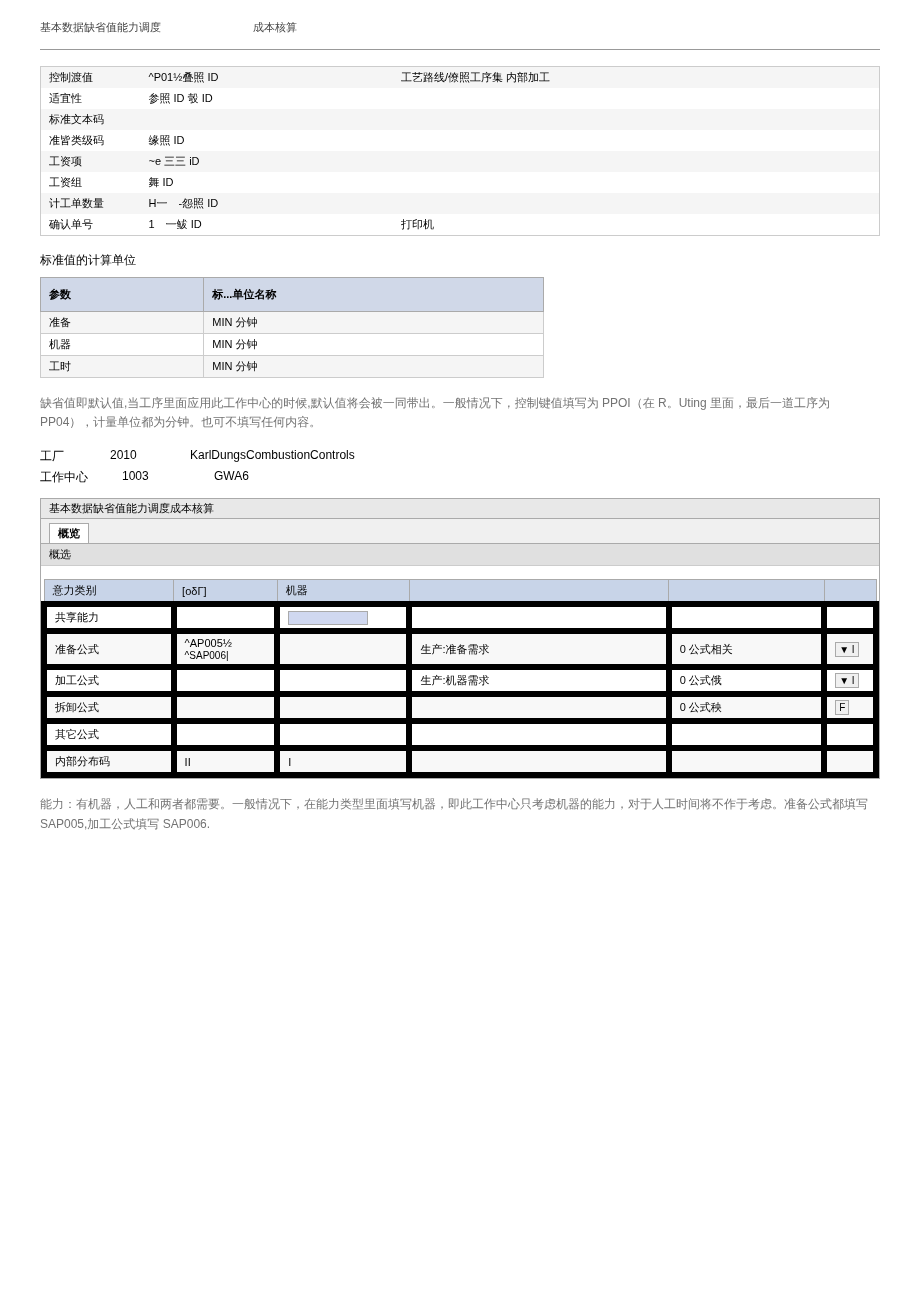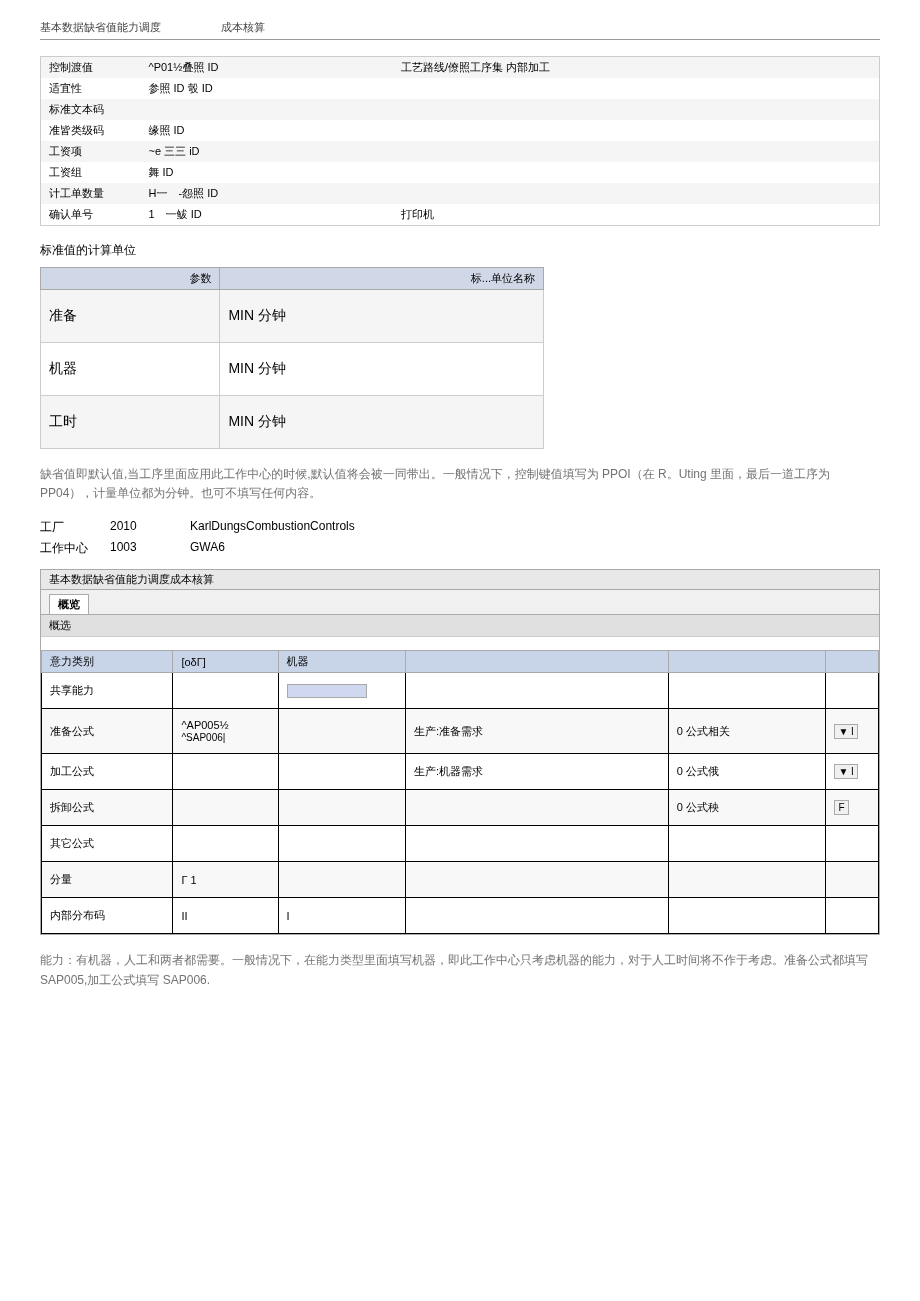--- a/index.html
+++ b/index.html
@@ -7,23 +7,23 @@
       font-family: Arial, sans-serif;
       font-size: 12px;
       background: #fff;
       color: #000;
       width: 920px;
       padding: 20px 40px;
     }
     .top-nav {
       display: flex;
       border-bottom: 1px solid #999;
-      padding-bottom: 4px;
+      padding-bottom: 14px;
       margin-bottom: 16px;
-      gap: 60px;
+      gap: 92px;
       text-align: right;
     }
     .top-nav span {
       font-size: 11px;
       color: #444;
     }
     .section-title {
       font-size: 12px;
       font-weight: normal;
       margin-bottom: 8px;
@@ -57,29 +57,29 @@
     }
     .unit-table {
       width: 60%;
       border-collapse: collapse;
       margin-bottom: 16px;
       border: 1px solid #ccc;
     }
     .unit-table th {
       background: #d0d8e8;
       border: 1px solid #aaa;
-      padding: 3px 8px;
-      font-size: 11px;
-      font-weight: normal;
-      text-align: right;
+      padding: 9px 8px;
+      font-size: 11px;
+      font-weight: bold;
+      text-align: left;
     }
     .unit-table td {
       border: 1px solid #ccc;
-      padding: 17px 8px;
-      font-size: 14px;
+      padding: 3px 8px;
+      font-size: 11px;
     }
     .unit-table tr:nth-child(odd) td {
       background: #f5f5f5;
     }
     .unit-table tr:nth-child(even) td {
       background: #fff;
     }
     .description-text {
       font-size: 12px;
       line-height: 1.6;
@@ -106,22 +106,22 @@
       margin-top: 13px;
     }
     .capacity-table th {
       background: #c8d4e8;
       border: 1px solid #aaa;
       padding: 3px 8px;
       font-weight: normal;
       text-align: left;
     }
     .capacity-table td {
-      border: 1px solid #000000;
-      padding: 10px 8px;
+      border: 6px solid #000000;
+      padding: 3px 8px;
       vertical-align: middle;
     }
     .capacity-table tr:nth-child(even) td {
       background: #f8f8f8;
     }
   </style>
 </head>
 <body>
 
 <div class="top-nav">
@@ -205,21 +205,21 @@
 <div class="description-text">
   <p>缺省值即默认值,当工序里面应用此工作中心的时候,默认值将会被一同带出。一般情况下，控制键值填写为 PPOI（在 R。Uting 里面，最后一道工序为 PP04），计量单位都为分钟。也可不填写任何内容。</p>
 </div>
 
 <div style="margin: 12px 0; font-size: 12px;">
   <div style="display: grid; grid-template-columns: 70px 80px 1fr; gap: 4px 0; margin-bottom: 4px;">
     <span>工厂</span>
     <span>2010</span>
     <span>KarlDungsCombustionControls</span>
   </div>
-  <div style="display: grid; grid-template-columns: 70px 80px 1fr; gap: 4px 0;">
+  <div style="display: grid; grid-template-columns: 70px 80px 1fr; gap: 4px 12px;">
     <span>工作中心</span>
     <span>1003</span>
     <span>GWA6</span>
   </div>
 </div>
 
 <div class="sub-section">
   <div class="sub-section-header">
     <span>基本数据缺省值能力调度成本核算</span>
   </div>
@@ -295,28 +295,20 @@
 
       <tr>
         <td>其它公式</td>
         <td></td>
         <td></td>
         <td></td>
         <td></td>
         <td></td>
       </tr>
 
-      <tr>
-        <td>分量</td>
-        <td>Γ 1</td>
-        <td></td>
-        <td></td>
-        <td></td>
-        <td></td>
-      </tr>
 
       <tr>
         <td>内部分布码</td>
         <td>II</td>
         <td>Ι</td>
         <td></td>
         <td></td>
         <td></td>
       </tr>
     </tbody>

